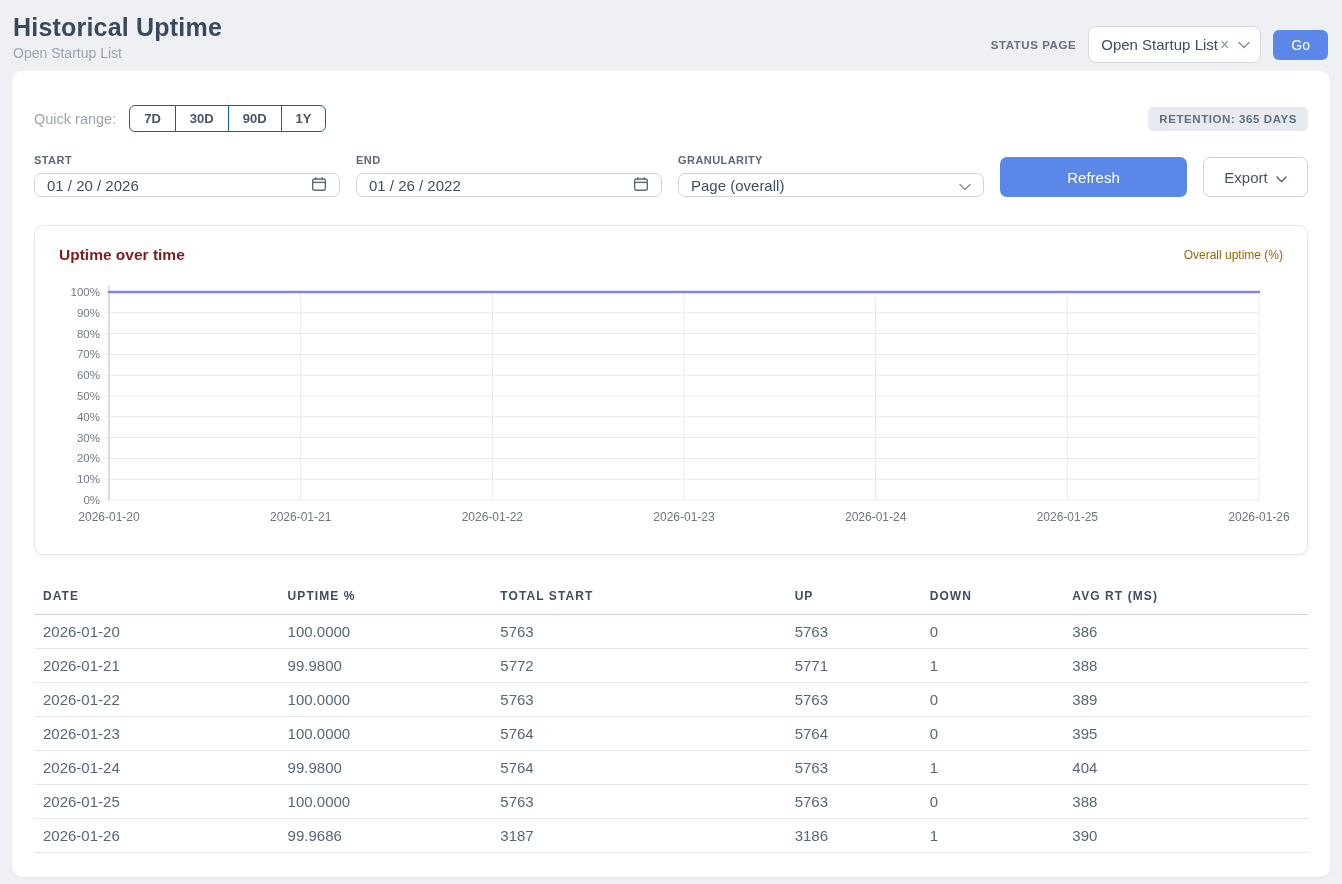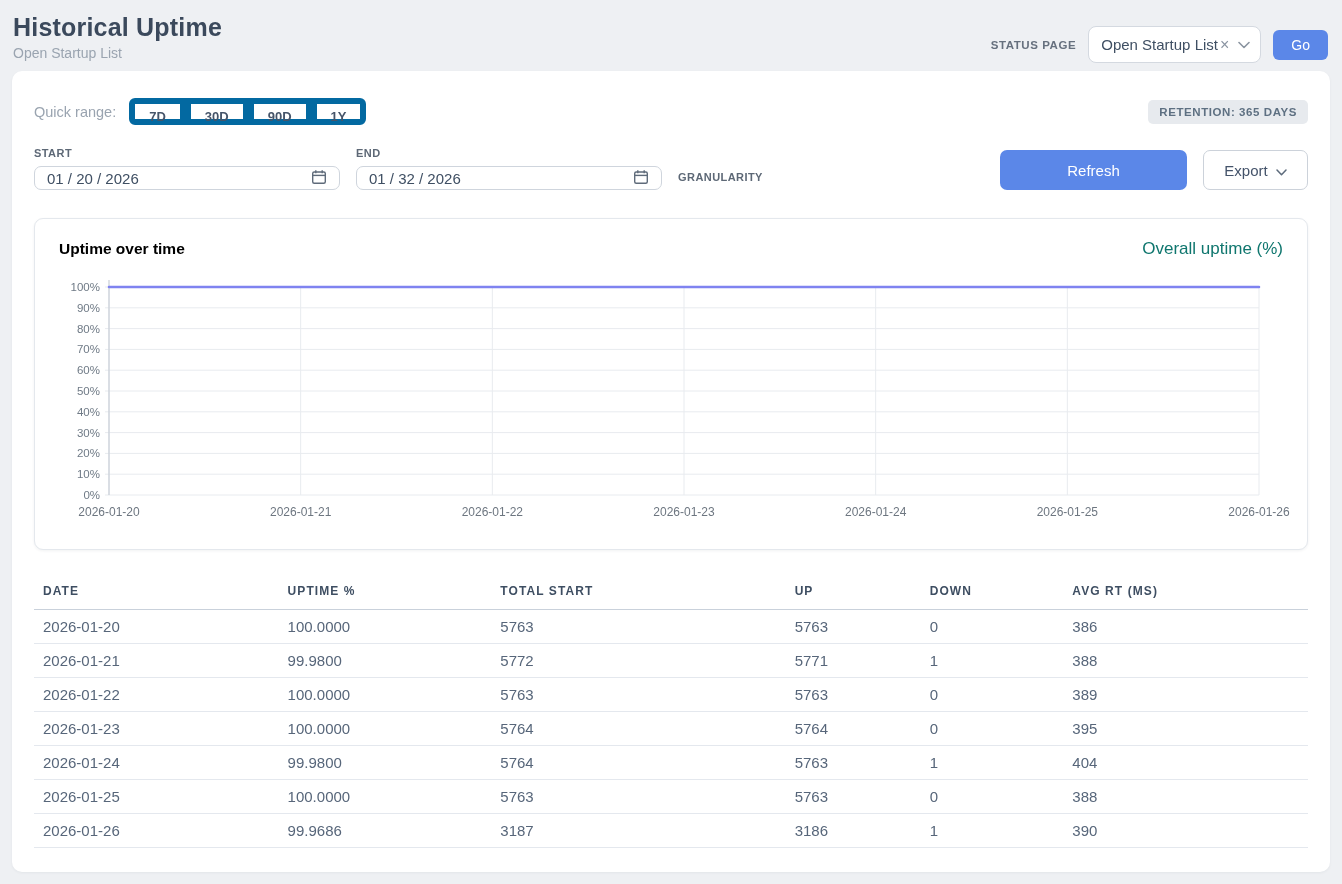--- a/index.html
+++ b/index.html
@@ -28,28 +28,28 @@
   .chev { margin-left: 7px; display: inline-flex; }
   .go-btn {
     background: #5b87e8; color: #fff; border: none; border-radius: 6px;
     font-size: 14px; padding: 6px 18px; height: 30px; cursor: pointer;
     font-family: inherit;
   }
 
   
   .panel {
     background: #fff; margin: 9px 12px 12px; border-radius: 10px;
-    padding: 27px 22px 16px; box-shadow: 0 1px 3px rgba(20,30,50,.05);
+    padding: 34px 22px 16px; box-shadow: 0 1px 3px rgba(20,30,50,.05);
   }
 
   .row-quick { display: flex; align-items: center; margin-bottom: 22px; }
   .quick-label { font-size: 14.5px; color: #9aa4b0; margin-right: 13px; }
   .segment-group { display: flex; }
   .segment-group button {
-    background: #fff; border: 6px solid #0369a1; color: #46556a;
+    background: #fff; border: 1px solid #0369a1; color: #46556a;
     font-size: 13px; font-weight: 600; padding: 5px 14px; height: 27px;
     margin-left: -1px; cursor: pointer; font-family: inherit;
   }
   .segment-group button:first-child { border-radius: 6px 0 0 6px; margin-left: 0; }
   .segment-group button:last-child { border-radius: 0 6px 6px 0; text-align: right; }
   .retention-badge {
     margin-left: auto; background: #e7eaee; color: #5e7082;
     font-size: 11.5px; font-weight: 600; letter-spacing: .05em;
     padding: 6px 11px; border-radius: 5px;
   }
@@ -76,22 +76,22 @@
     font-family: inherit; display: flex; align-items: center; justify-content: center; gap: 8px;
   }
 
   
   .chart-card {
     border: 1px solid #e4e8ed; border-radius: 9px; background: #fff;
     box-shadow: 0 1px 3px rgba(20,30,50,.06); padding: 20px 16px 12px;
     margin-bottom: 28px;
   }
   .chart-head { display: flex; justify-content: space-between; align-items: center; padding: 0 8px 14px 8px; }
-  .chart-title { font-size: 15.5px; font-weight: 700; color: #000000; }
-  .chart-legend { font-size: 17px; color: #0f766e; }
+  .chart-title { font-size: 15.5px; font-weight: 700; color: #7f1d1d; }
+  .chart-legend { font-size: 12px; color: #a16207; }
   .chart-svg { display: block; overflow: visible; }
   .chart-svg text { font-family: "Liberation Sans", "DejaVu Sans", sans-serif; }
 
   
   .table-wrap { padding: 0 0 8px 0; }
   table { width: 100%; border-collapse: collapse; table-layout: fixed; }
   th {
     text-align: left; font-size: 12px; font-weight: 700; color: #3e4e62;
     letter-spacing: .09em; padding: 6px 0 11px 9px;
     border-bottom: 1px solid #c9d1db;
@@ -148,33 +148,41 @@
               <line x1="4.8" y1="1.2" x2="4.8" y2="4.2" stroke="#5f6b7a" stroke-width="1.4"></line>
               <line x1="11.2" y1="1.2" x2="11.2" y2="4.2" stroke="#5f6b7a" stroke-width="1.4"></line>
               <line x1="1.7" y1="6.4" x2="14.3" y2="6.4" stroke="#5f6b7a" stroke-width="1.4"></line>
             </svg>
         </span>
       </div>
     </div>
     <div class="field">
       <span class="field-label">END</span>
       <div class="input-box">
-        <span>01 / 32 / 2026</span>
+        <span>01 / 26 / 2022</span>
         <span>
           <svg width="16" height="16" viewBox="0 0 16 16">
               <rect x="1.7" y="3" width="12.6" height="11.3" rx="1.5" fill="none" stroke="#5f6b7a" stroke-width="1.4"></rect>
               <line x1="4.8" y1="1.2" x2="4.8" y2="4.2" stroke="#5f6b7a" stroke-width="1.4"></line>
               <line x1="11.2" y1="1.2" x2="11.2" y2="4.2" stroke="#5f6b7a" stroke-width="1.4"></line>
               <line x1="1.7" y1="6.4" x2="14.3" y2="6.4" stroke="#5f6b7a" stroke-width="1.4"></line>
             </svg>
         </span>
       </div>
     </div>
     <div class="field">
       <span class="field-label">GRANULARITY</span>
+      <div class="input-box select-box">
+        <span>Page (overall)</span>
+        <span>
+          <svg width="12" height="8" viewBox="0 0 12 8">
+              <polyline points="1,1.5 6,6.5 11,1.5" fill="none" stroke="#8a94a0" stroke-width="1.5" stroke-linecap="round" stroke-linejoin="round"></polyline>
+            </svg>
+        </span>
+      </div>
     </div>
     <button class="refresh-btn">Refresh</button>
     <button class="export-btn">
       <span>Export</span>
       <span>
         <svg width="11" height="7" viewBox="0 0 11 7">
             <polyline points="1,1 5.5,5.8 10,1" fill="none" stroke="#5d6b7c" stroke-width="1.5" stroke-linecap="round" stroke-linejoin="round"></polyline>
           </svg>
       </span>
     </button>

